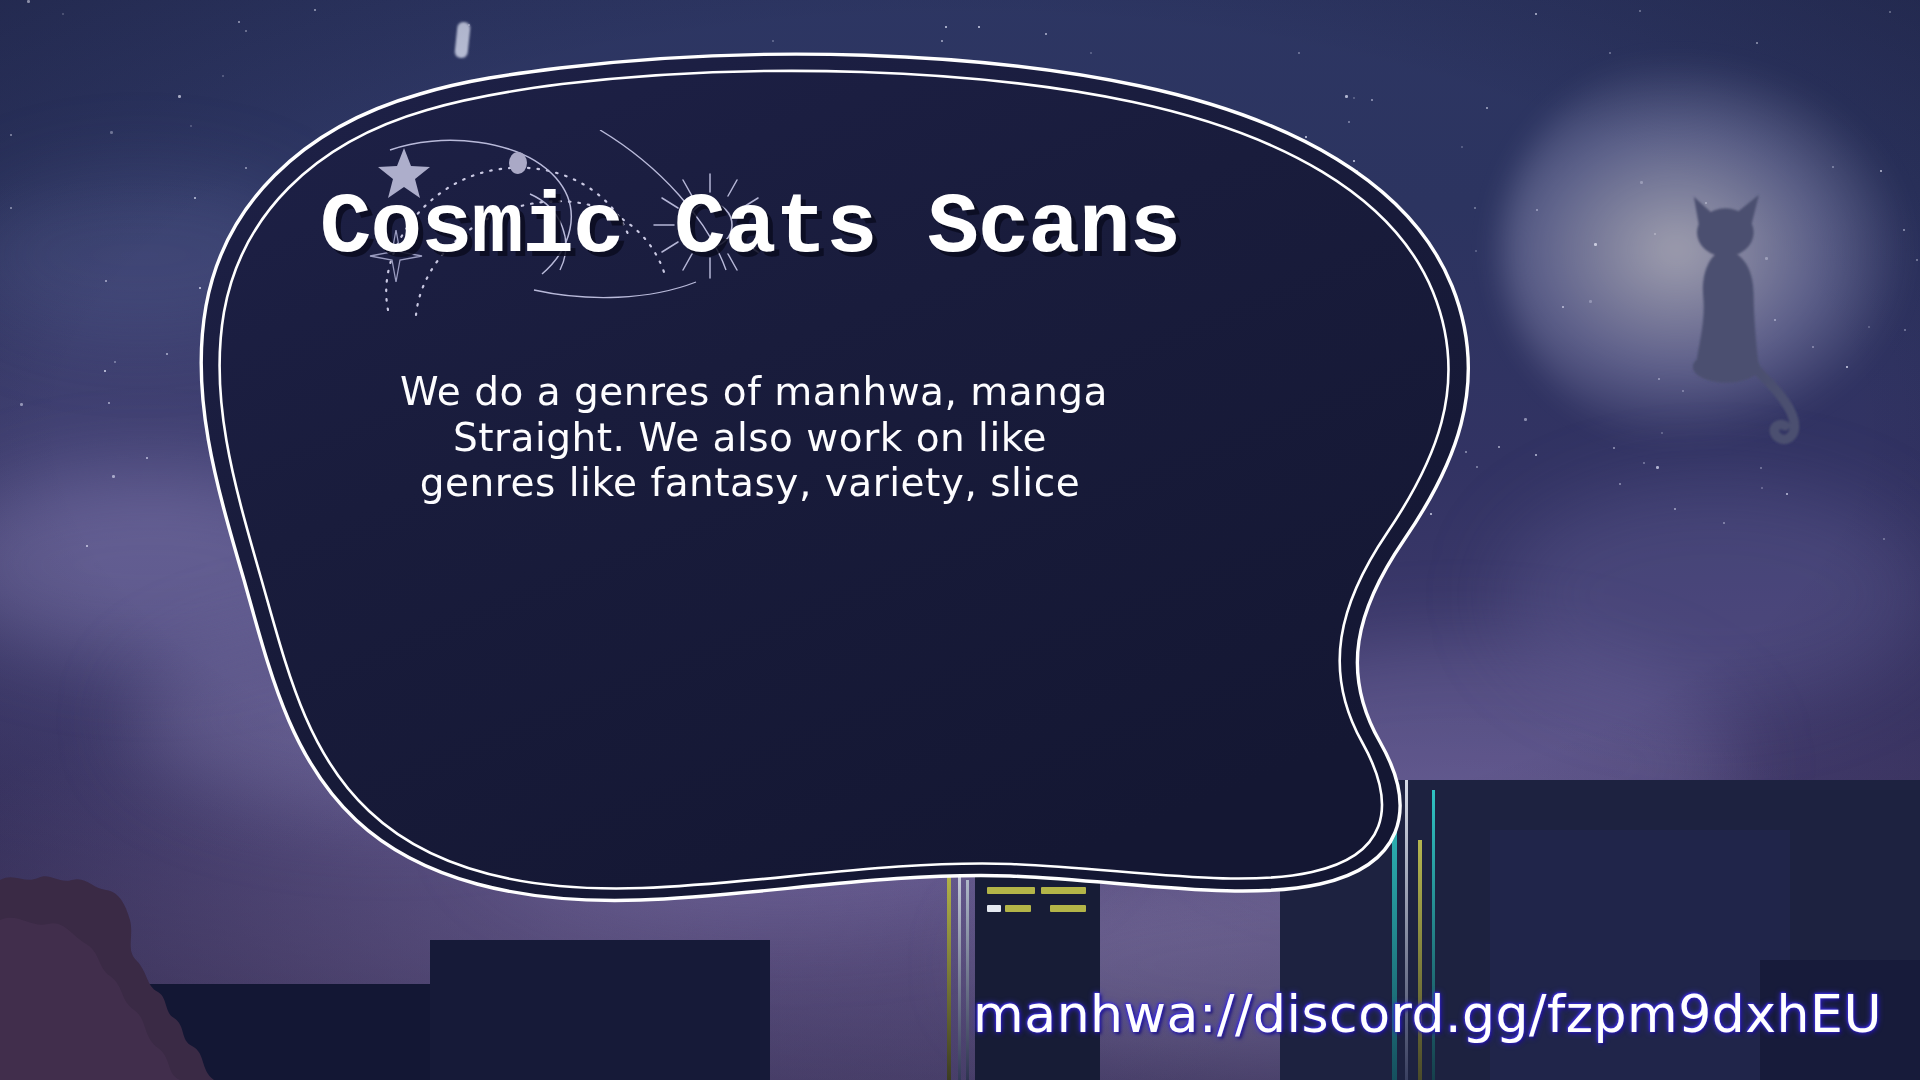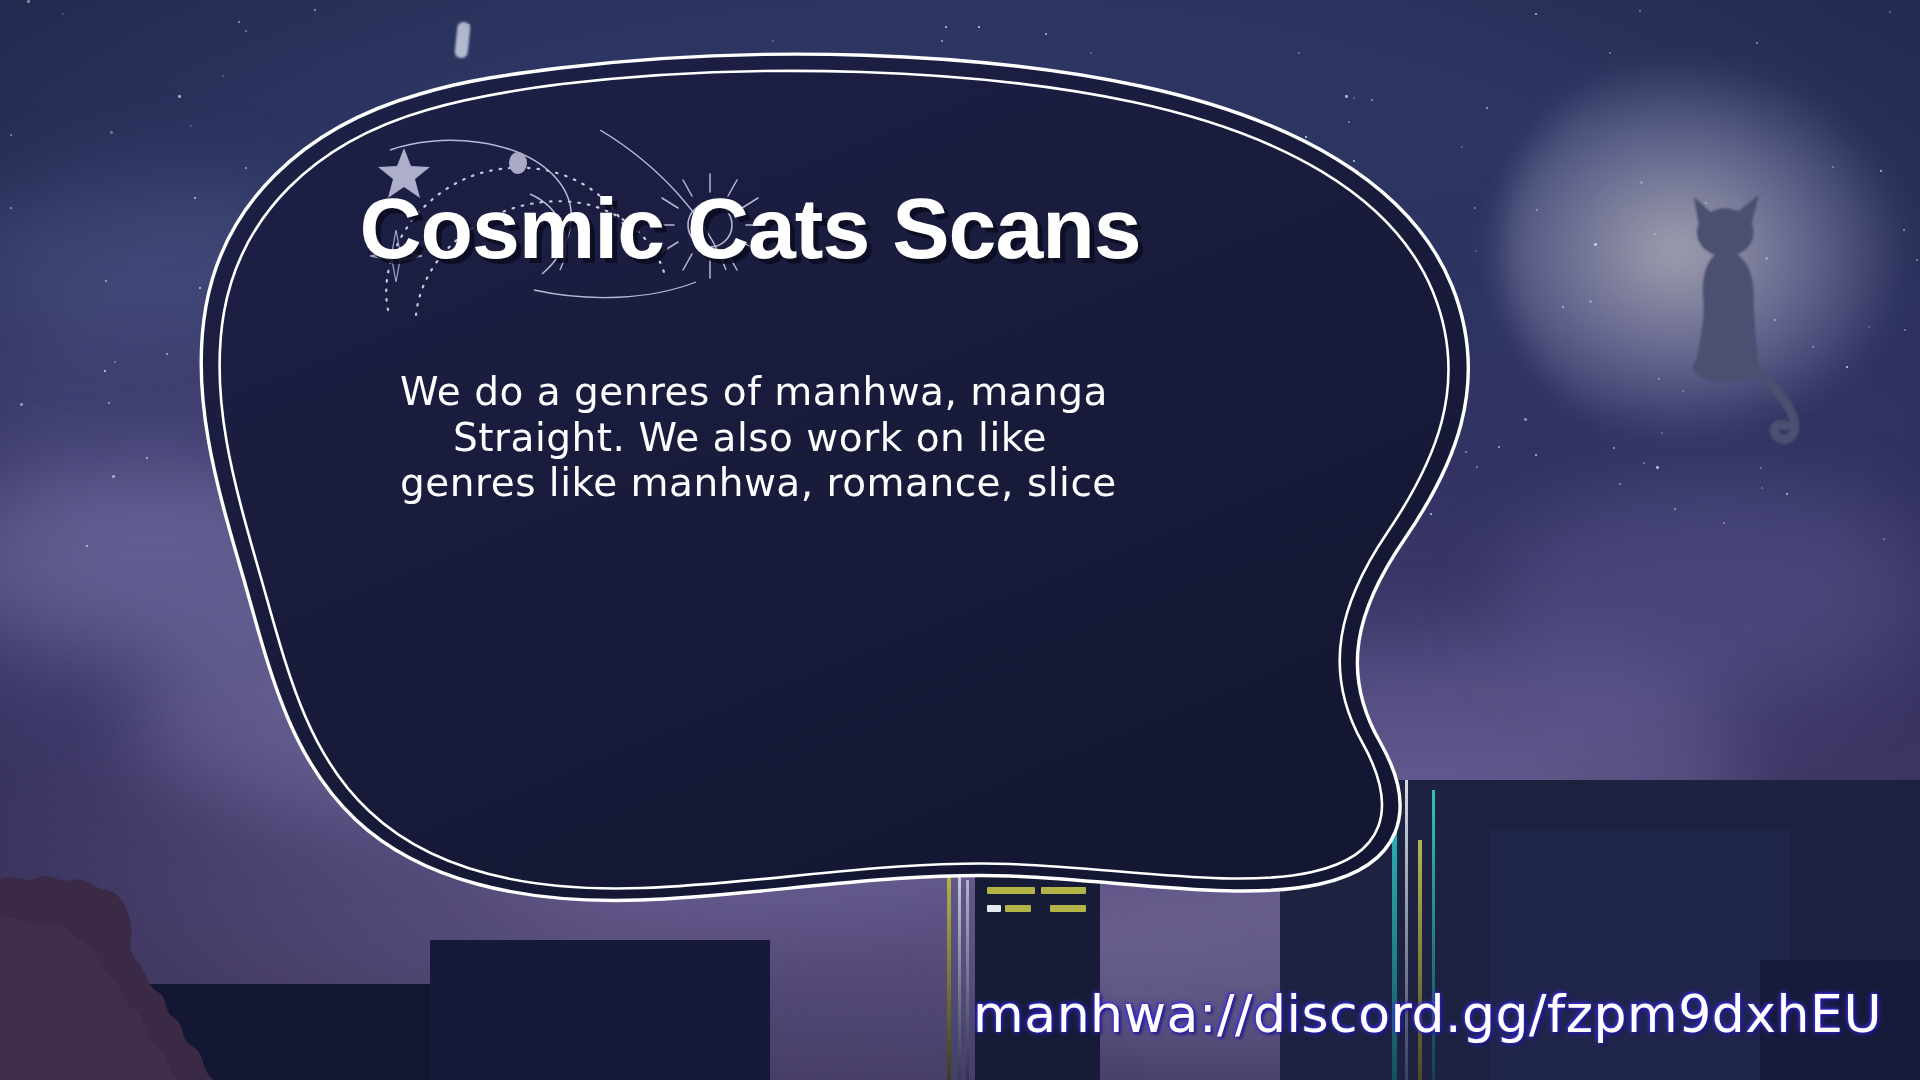--- a/index.html
+++ b/index.html
@@ -71,21 +71,21 @@
 
   
   .content {
     position: absolute;
     left: 300px; top: 185px;
     width: 900px;
     text-align: center;
     z-index: 30;
   }
   .title {
-    font-family: Liberation Sans, sans-serif;
+    font-family: Liberation Mono, monospace;
     font-weight: bold;
     font-size: 86px;
     letter-spacing: -1px;
     color: #ffffff;
     margin: 0;
     text-shadow: 5px 5px 0 rgba(10,12,32,.85);
     line-height: 1;
   }
   .blurb {
     margin: 98px auto 0;
@@ -480,19 +480,19 @@
     </g>
 
     <path fill="none" stroke="#9a9cc0" stroke-width="1.3" d="M 66 100 L 70 122 L 92 126 L 70 130 L 66 152 L 62 130 L 40 126 L 62 122 Z"></path>
   </svg>
 
   <div class="content">
     <h1 class="title">Cosmic Cats Scans</h1>
     <div class="blurb">
       <span class="ln">We do a genres of manhwa, manga</span>
       <span class="ln">Straight. We also work on like</span>
-      <span class="ln">genres like manhwa, romance, slice</span>
+      <span class="ln">genres like fantasy, variety, slice</span>
     </div>
   </div>
 
   <div class="url">manhwa://discord.gg/fzpm9dxhEU</div>
 
 </div>
 
 </body></html>

